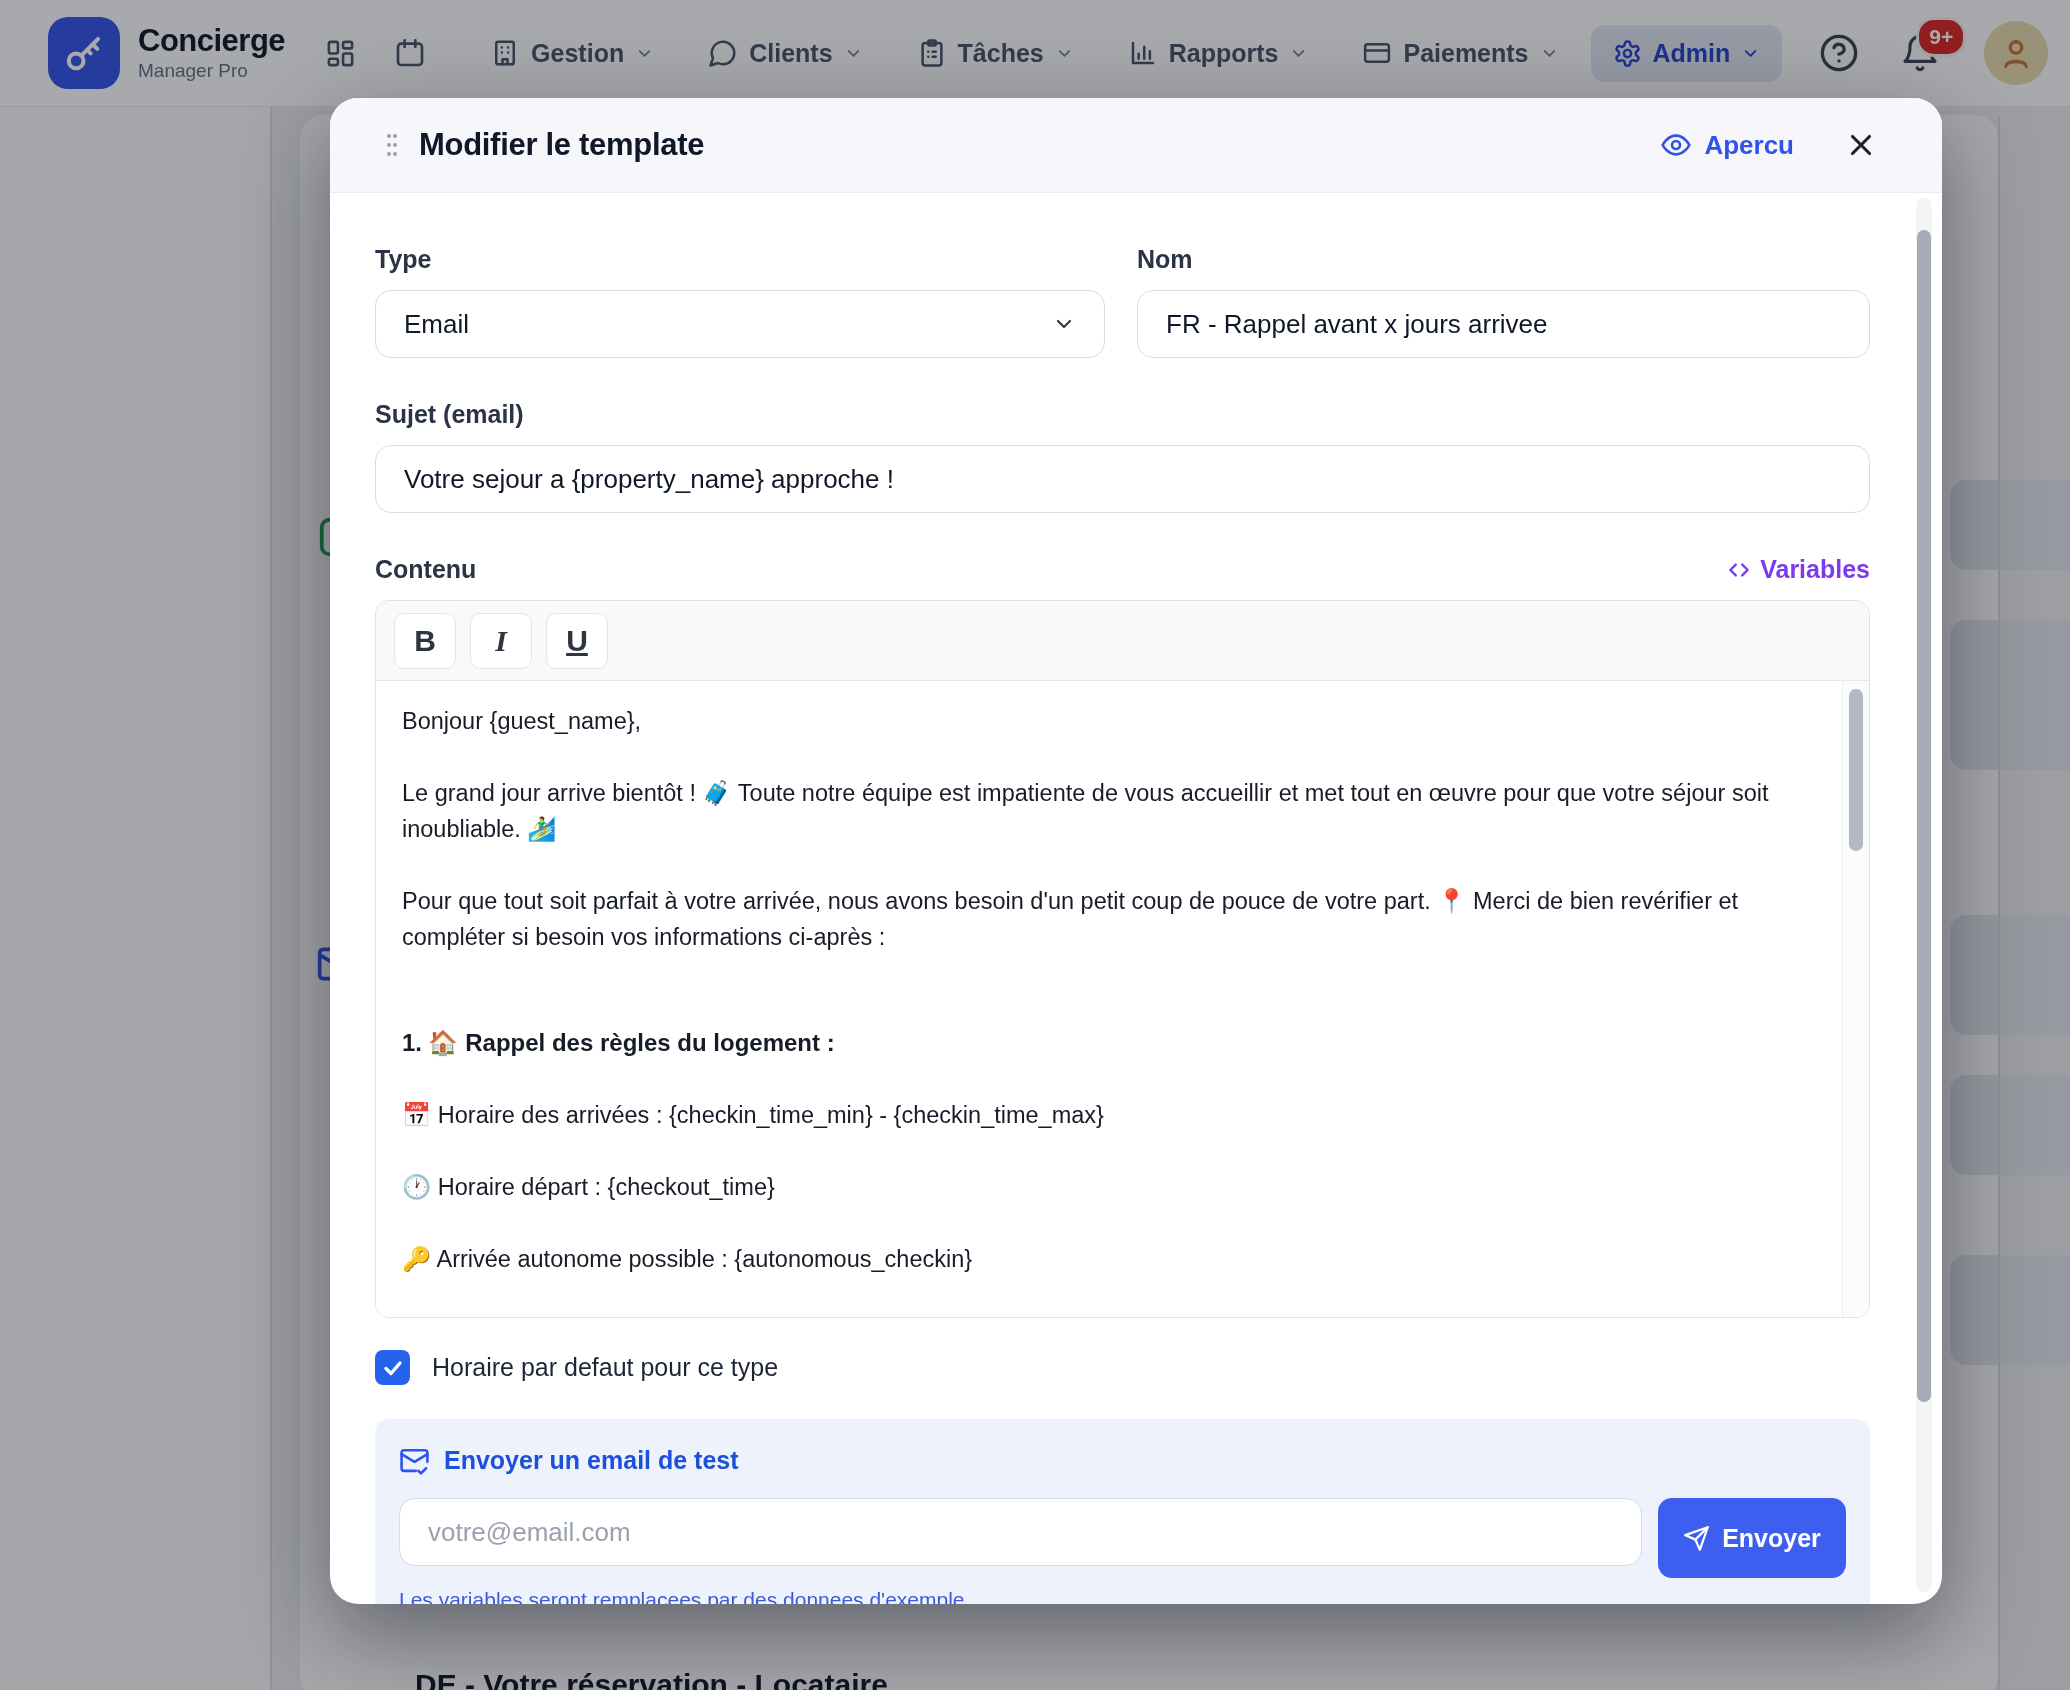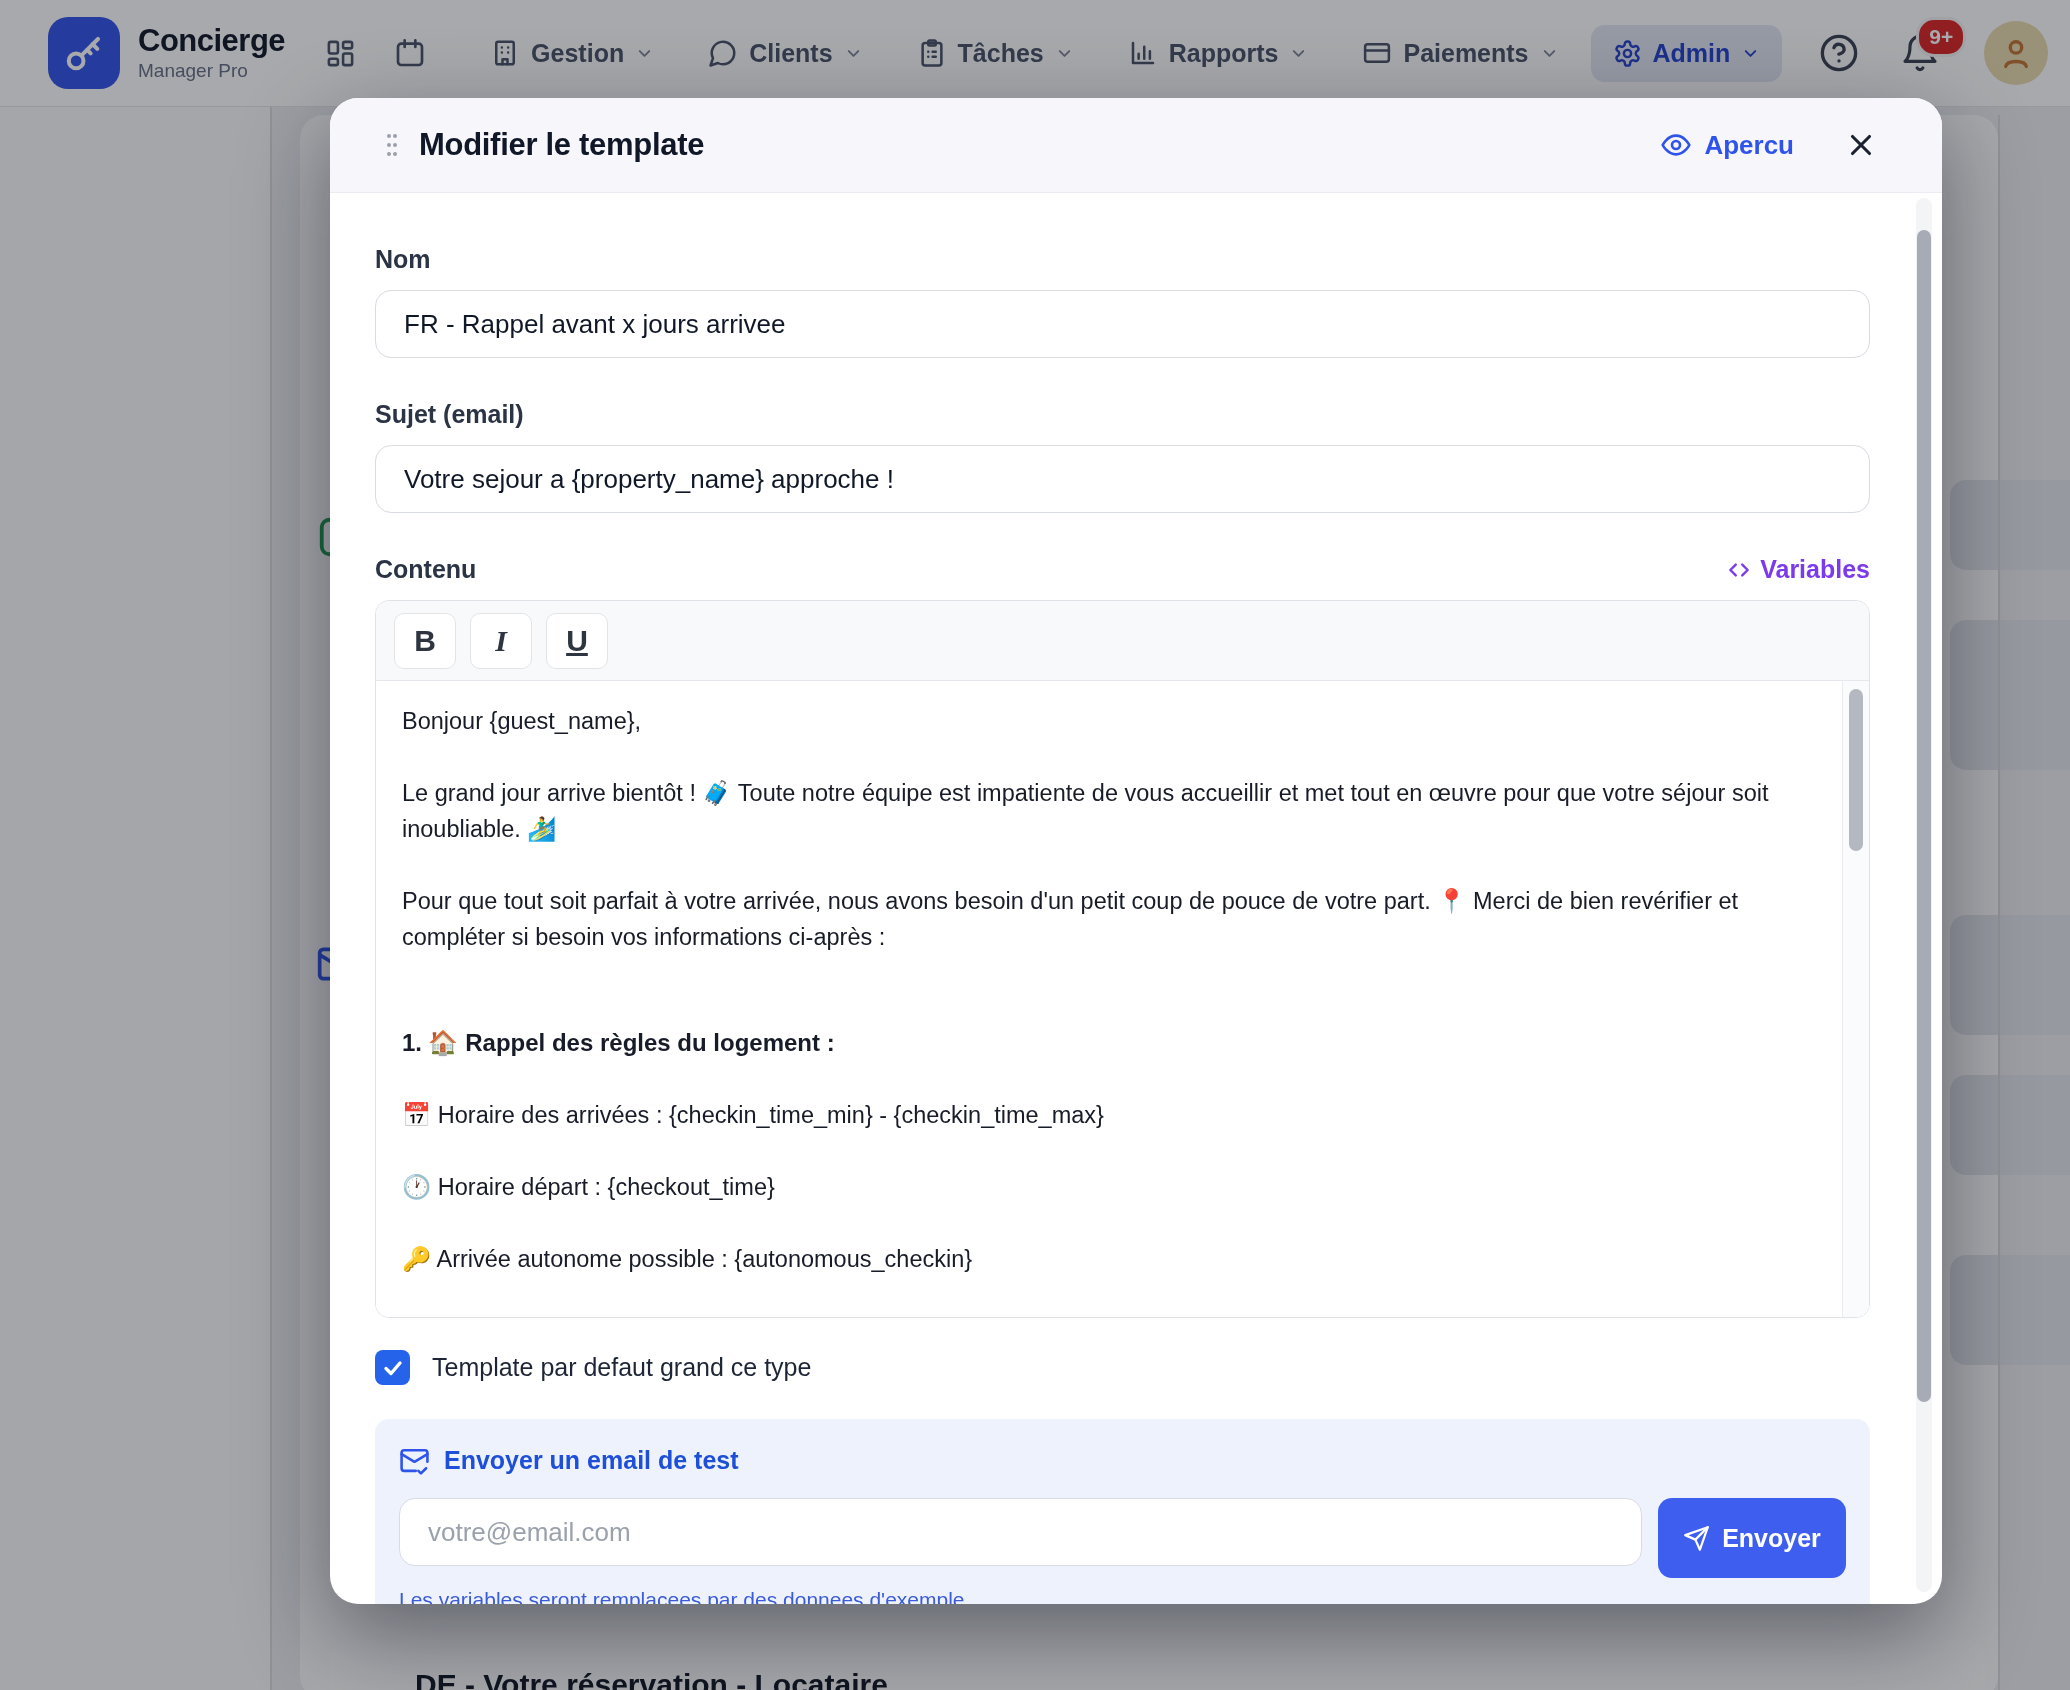--- a/index.html
+++ b/index.html
@@ -361,20 +361,31 @@
               <path d="M18 6 6 18M6 6l12 12"></path>
             </svg>
         </span>
       </button>
     </div>
   </div>
 
   <div class="modal-body">
 
     <div class="form-row">
+      <div class="field field-type">
+        <div class="field-label">Type</div>
+        <div class="select">
+          <span>Email</span>
+          <span class="chev">
+            <svg width="24" height="24" viewBox="0 0 24 24" fill="none" stroke="currentColor" stroke-width="2.2" stroke-linecap="round" stroke-linejoin="round">
+                <polyline points="6 9 12 15 18 9"></polyline>
+              </svg>
+          </span>
+        </div>
+      </div>
       <div class="field field-name">
         <div class="field-label">Nom</div>
         <input class="text-input" type="text" value="FR - Rappel avant x jours arrivee" style="">
       </div>
     </div>
 
     <div class="sujet-block">
       <div class="field-label">Sujet (email)</div>
       <input class="text-input" type="text" value="Votre sejour a {property_name} approche !" style="">
     </div>
@@ -411,21 +422,21 @@
         </div>
       </div>
     </div>
 
     <div class="checkbox-row">
       <span class="checkbox">
         <svg width="24" height="24" viewBox="0 0 24 24" fill="none" stroke="#ffffff" stroke-width="3.4" stroke-linecap="round" stroke-linejoin="round">
             <polyline points="5 12.5 10 17.5 19 7"></polyline>
           </svg>
       </span>
-      <span class="checkbox-label">Template par defaut grand ce type</span>
+      <span class="checkbox-label">Horaire par defaut pour ce type</span>
     </div>
 
     <div class="test-panel">
       <div class="test-title-row">
         <span>
           <svg width="31" height="31" viewBox="0 0 24 24" fill="none" stroke="#2f54eb" stroke-width="2" stroke-linecap="round" stroke-linejoin="round">
             <path d="M22 13V6a2 2 0 0 0-2-2H4a2 2 0 0 0-2 2v12a2 2 0 0 0 2 2h9"></path>
             <path d="m2 7 10 6 10-6"></path>
               <path d="m15 20 2 2 4-4"></path>
           </svg>

